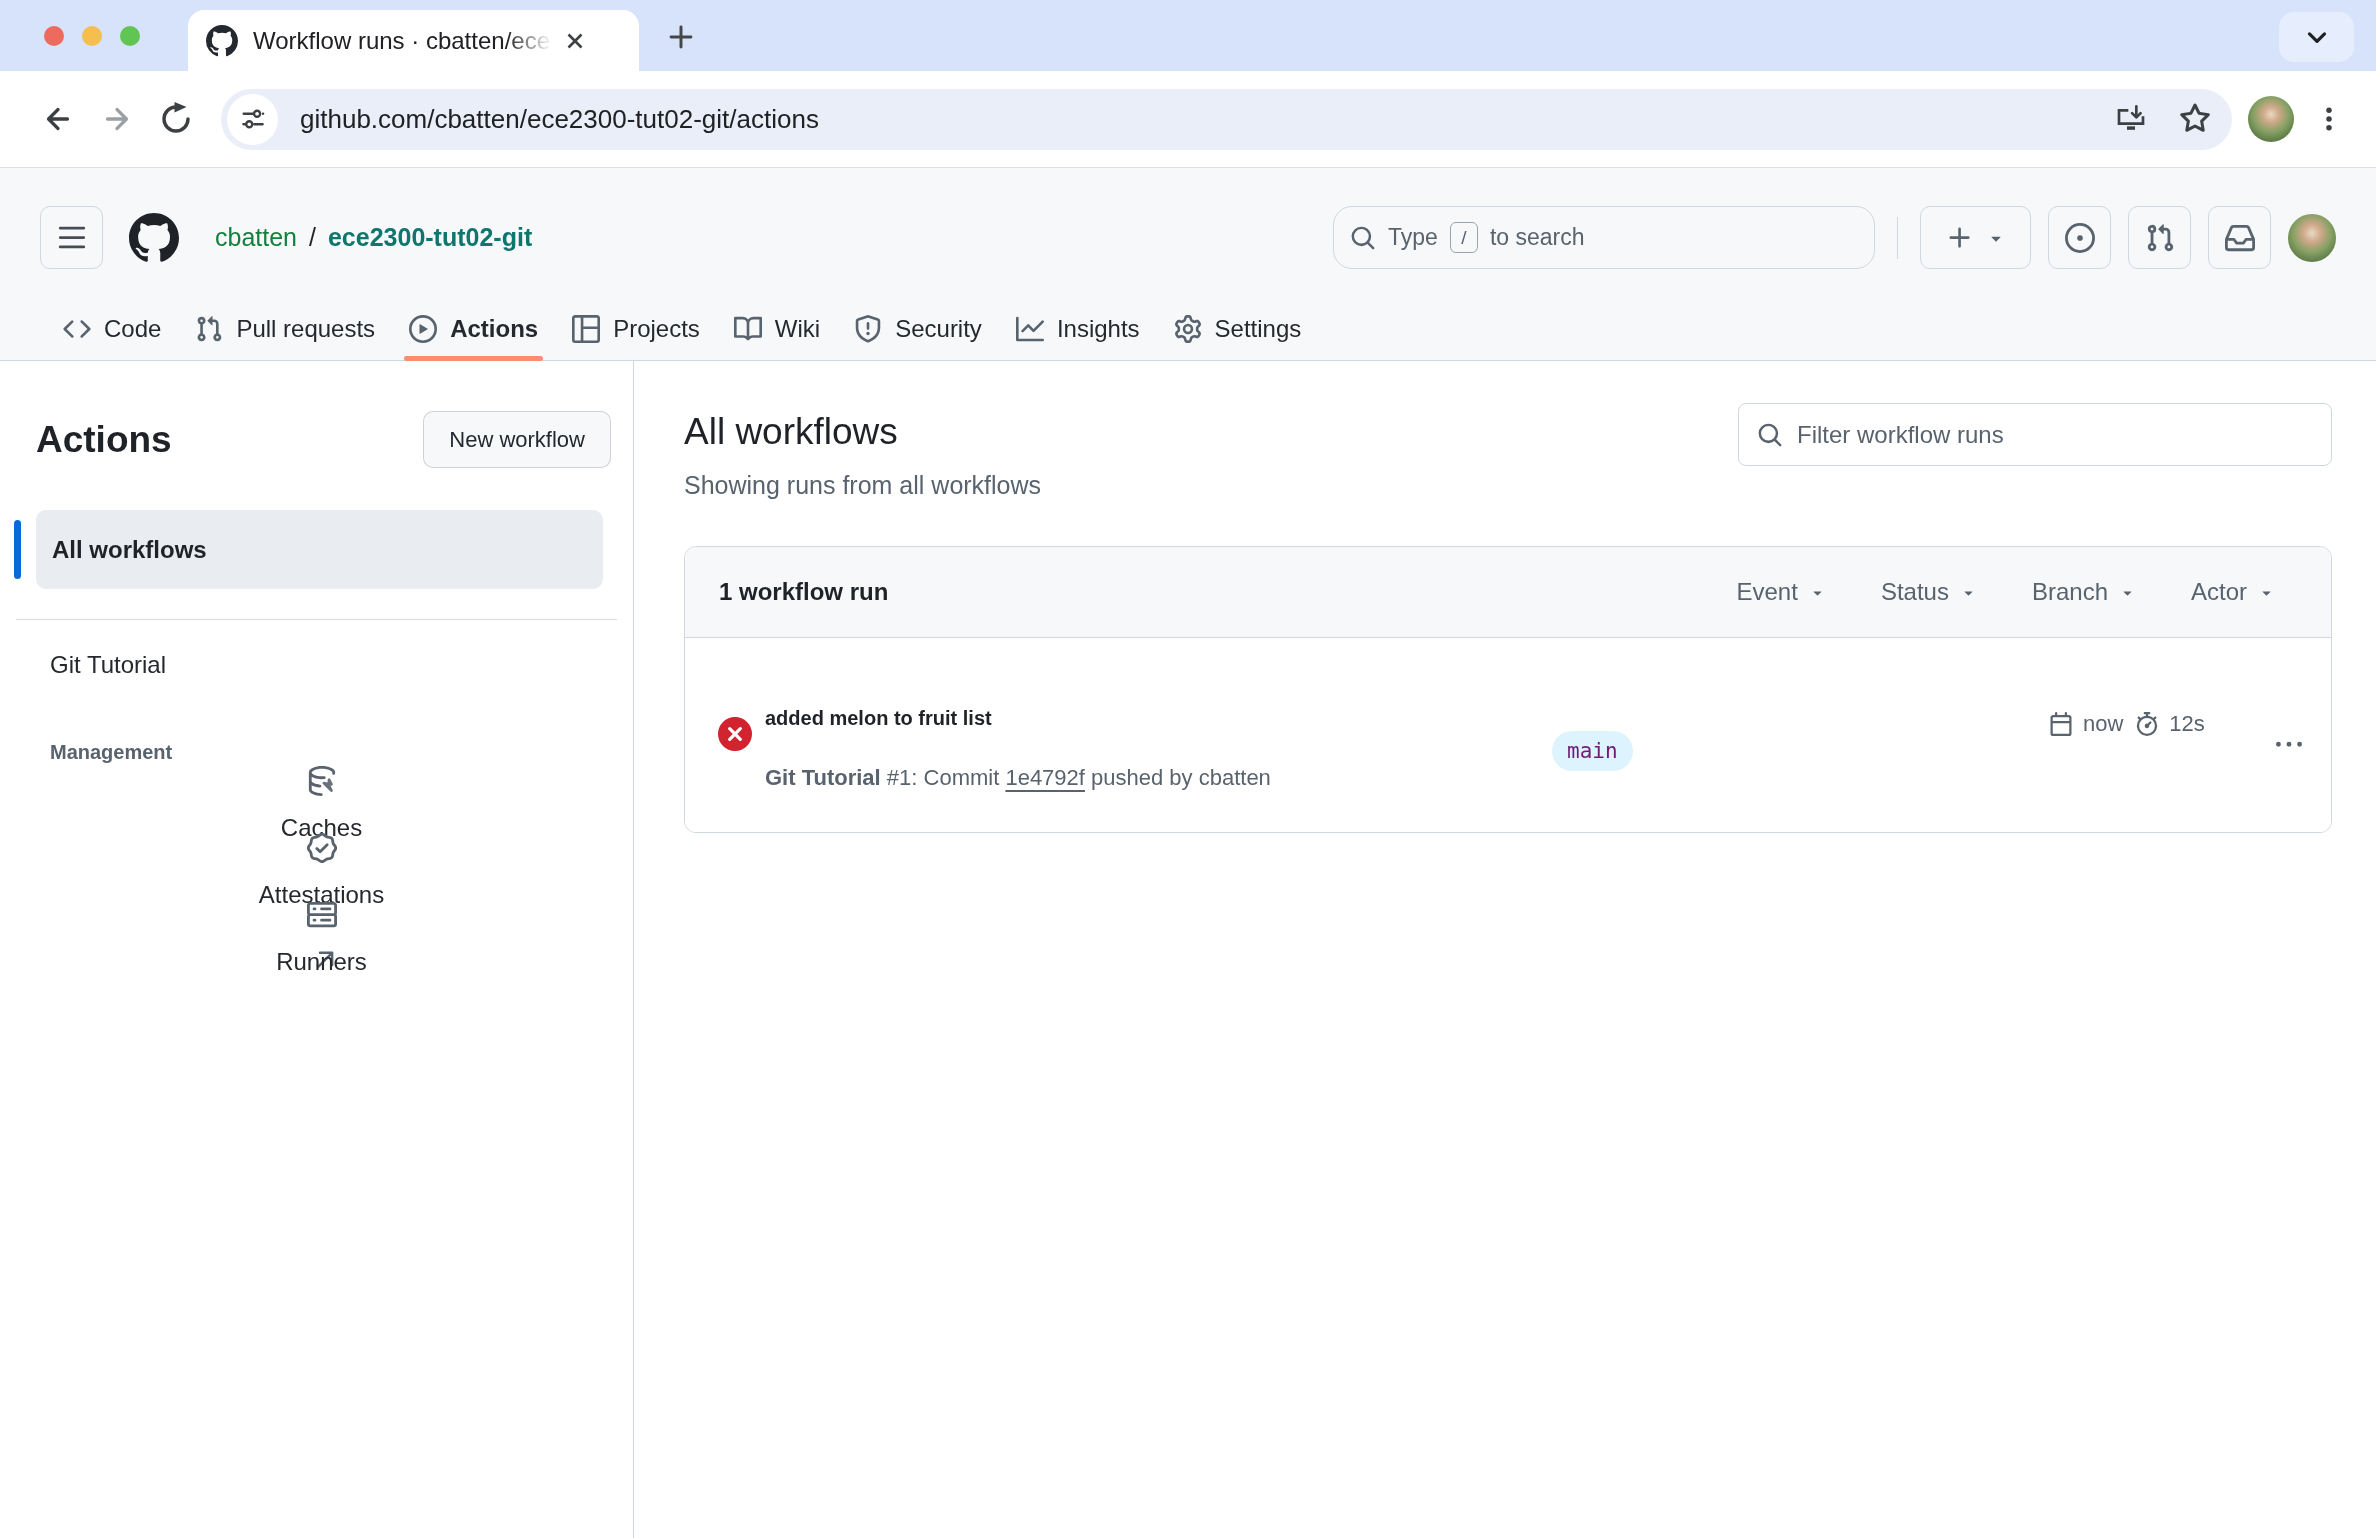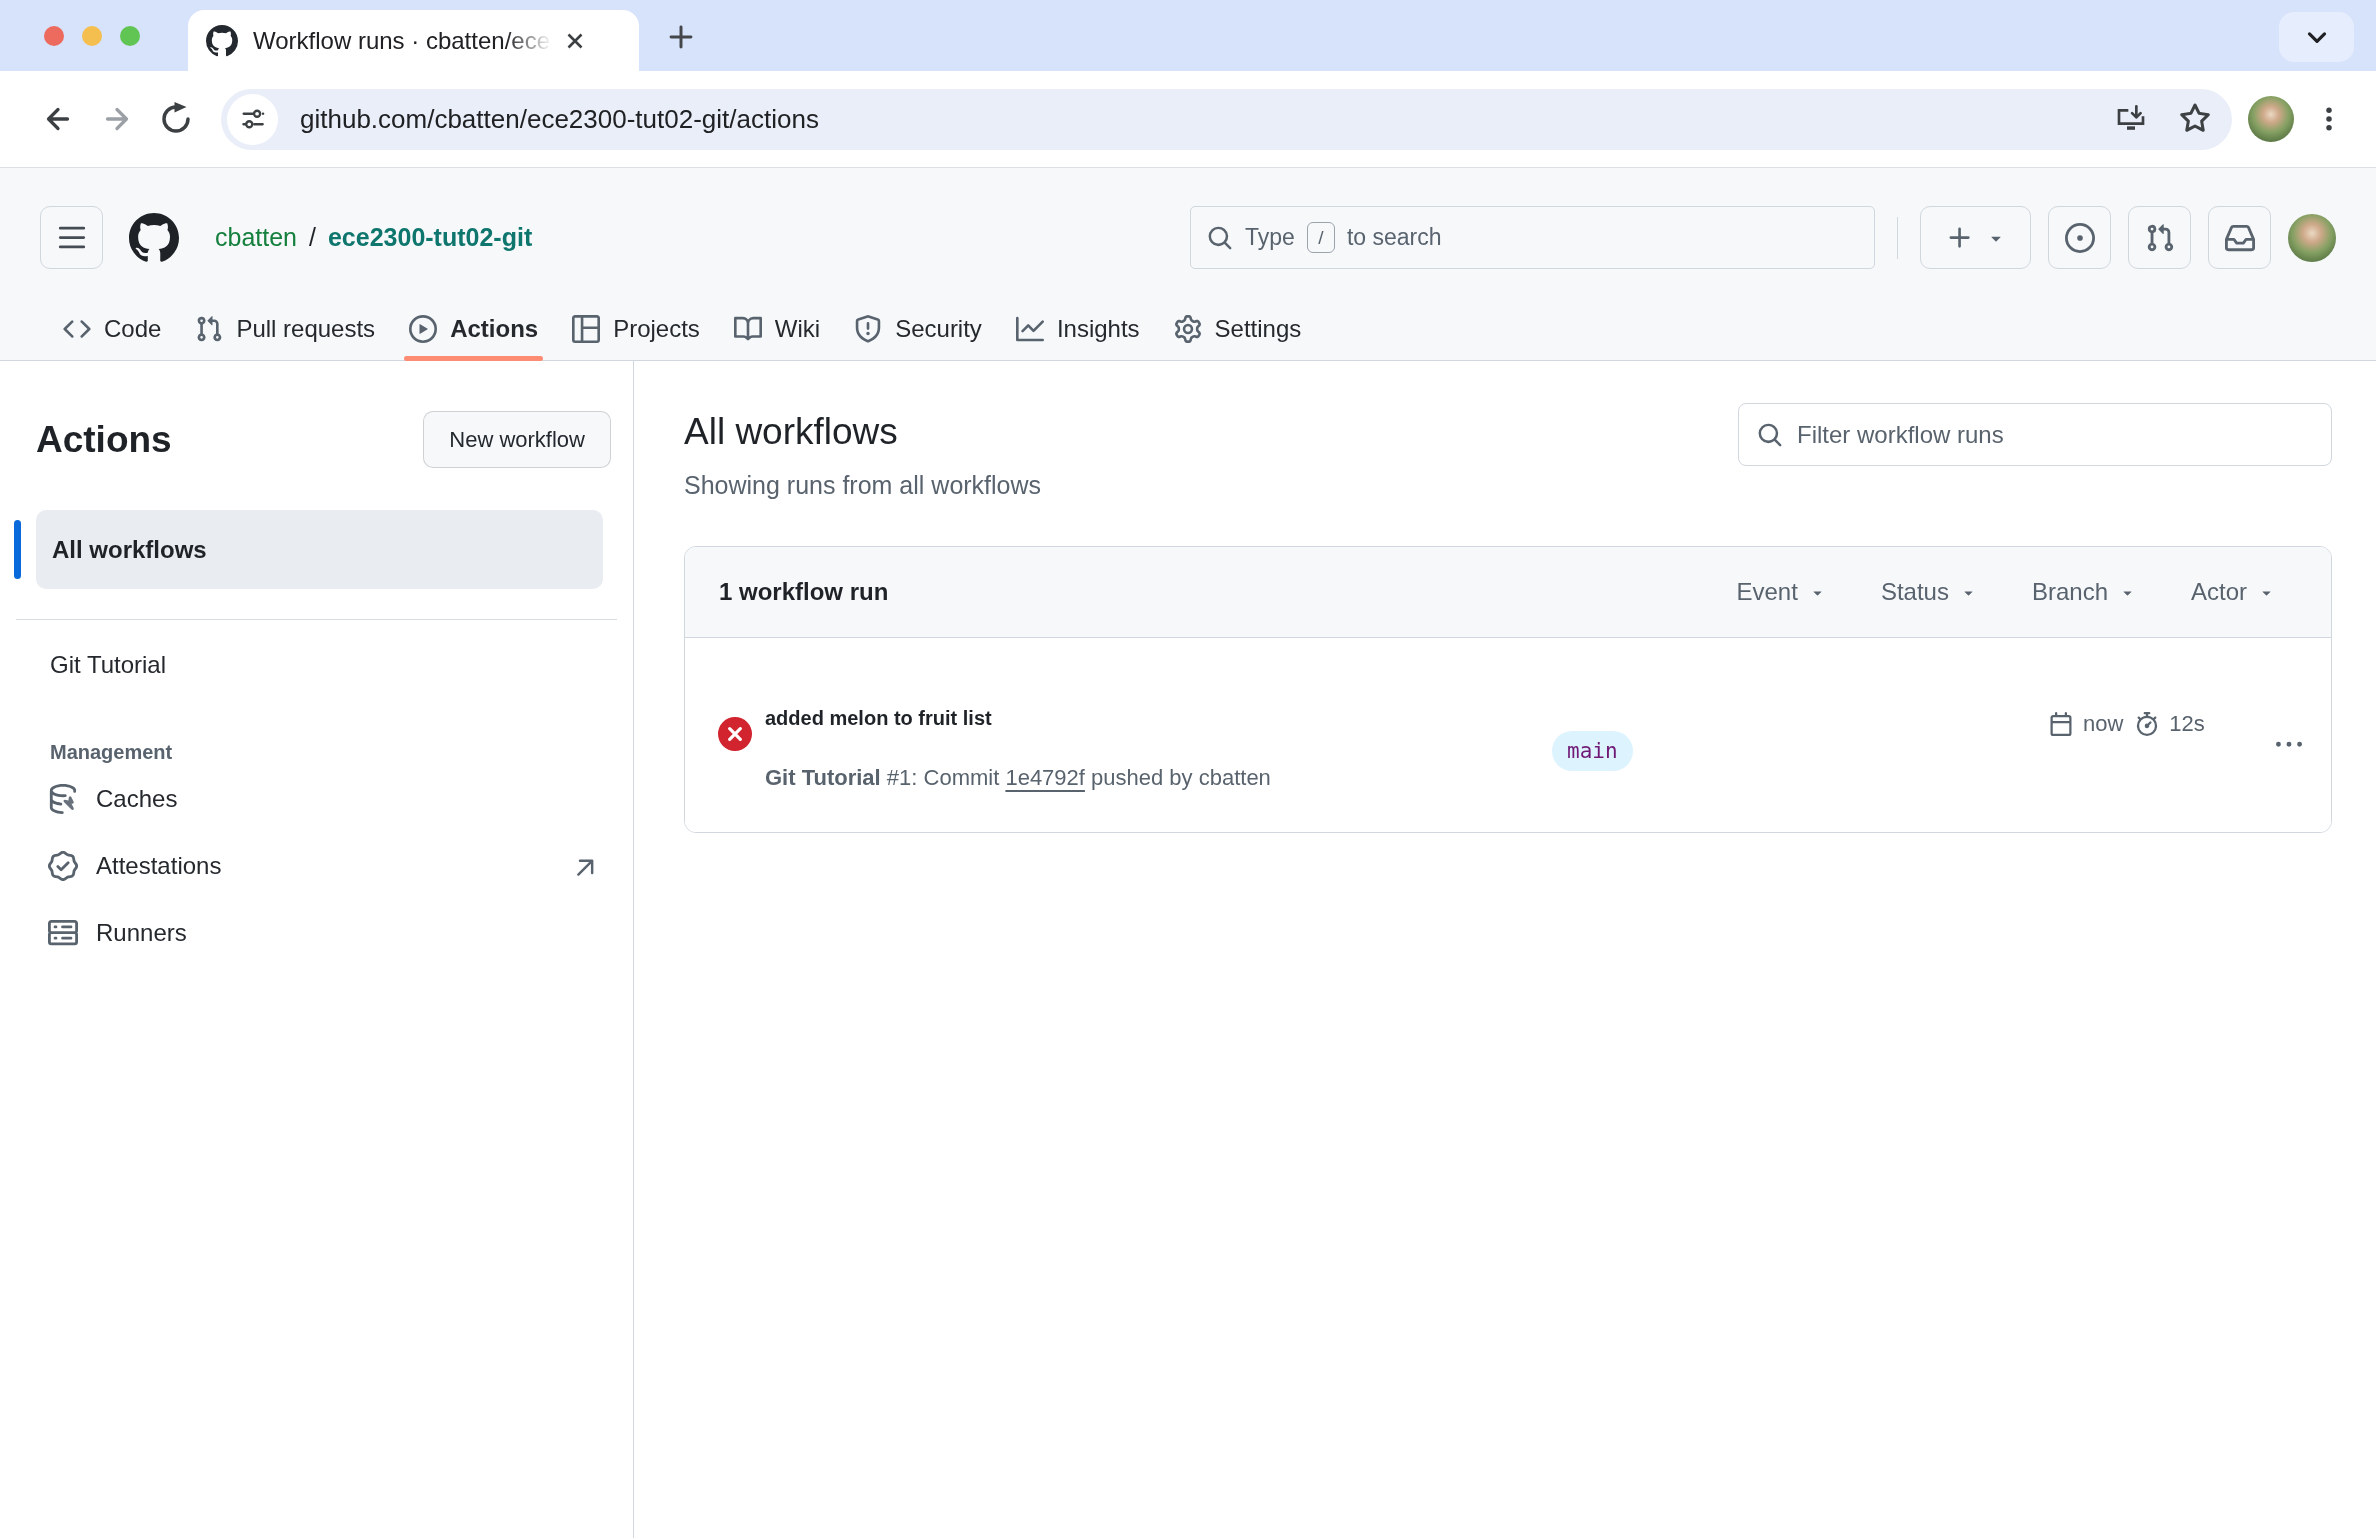--- a/index.html
+++ b/index.html
@@ -38,21 +38,21 @@
 
   
   .gh-top { background:#f6f8fa; padding:36px 40px 0 40px; border-bottom:1px solid #d0d7de; flex:none; }
   .gh-row1 { display:flex; align-items:center; height:67px; }
   .hamburger { width:63px; height:63px; border:1px solid #d0d7de; border-radius:10px;
                display:flex; align-items:center; justify-content:center; background:transparent; flex:none; }
   .gh-logo { margin-left:26px; flex:none; display:flex; }
   .breadcrumb { margin-left:36px; font-size:25px; color:#1f2328; display:flex; gap:12px; align-items:center; white-space:nowrap; }
   .breadcrumb .repo { font-weight:700; }
   .spacer { flex:1; }
-  .gh-search { width:685px; height:63px; border:1px solid #d0d7de; border-radius:5px;
+  .gh-search { width:542px; height:63px; border:1px solid #d0d7de; border-radius:19px;
                display:flex; align-items:center; padding:0 16px; color:#59636e; font-size:23px; gap:12px; flex:none; }
   .slash-key { width:28px; height:31px; border:1px solid #9ba4ad; border-radius:6px; display:flex;
                align-items:center; justify-content:center; font-size:19px; color:#59636e; }
   .gh-divider { width:1px; height:42px; background:#d0d7de; margin:0 22px; flex:none; }
   .gh-btn { height:63px; border:1px solid #d0d7de; border-radius:10px; display:flex; align-items:center;
             justify-content:center; background:transparent; flex:none; margin-right:17px; }
   .gh-btn.square { width:63px; }
   .gh-btn.plusbtn { width:111px; gap:12px; }
   .gh-avatar { width:48px; height:48px; border-radius:50%; flex:none;
             background:radial-gradient(circle at 50% 40%, #ead9c3 0%, #cfa98a 24%, #84a062 52%, #4e6a3c 88%); }
@@ -73,21 +73,21 @@
   .newwf-btn { height:57px; padding:0 25px; border:1px solid rgba(31,35,40,.18); border-radius:10px;
                background:#f6f8fa; font-size:22px; font-weight:500; color:#24292f; display:flex; align-items:center; }
   .allwf { position:relative; margin-top:42px; height:79px; }
   .allwf-bar { position:absolute; left:-2px; top:10px; width:7px; height:59px; border-radius:4px; background:#0969da; }
   .allwf-bg { position:absolute; left:20px; right:14px; top:0; bottom:0; background:#e9ecf0; border-radius:10px;
               display:flex; align-items:center; padding-left:16px; font-size:24px; font-weight:600; color:#1f2328; }
   .sb-divider { height:1px; background:#d8dee4; margin:30px 0 12px 0; }
   .wf-item { height:65px; display:flex; align-items:center; padding-left:34px; font-size:24px; color:#25292e; }
   .mgmt-label { margin-top:44px; padding-left:34px; font-size:20px; font-weight:700; color:#59636e; }
   .mgmt-item { height:65px; display:flex; align-items:center; padding:0 22px 0 32px; font-size:24px;
-               color:#25292e; gap:18px; margin-top:2px; }
+               color:#25292e; gap:18px; margin-top:2px;flex-direction:column; }
 
   .main { flex:1; padding:42px 44px 0 50px; }
   .main-head { display:flex; justify-content:space-between; align-items:flex-start; }
   .main-title { margin-top:8px; font-size:37px; font-weight:400; color:#1f2328; }
   .main-sub { margin-top:18px; font-size:25px; color:#59636e; }
   .filter-box { width:594px; height:63px; border:1px solid #d0d7de; border-radius:8px; display:flex;
                 align-items:center; padding:0 18px; gap:14px; background:#fff; }
   .filter-box input { border:none; outline:none; font-size:24px; color:#1f2328; flex:1; background:transparent;
                 font-family:"Liberation Sans", sans-serif; }
   .filter-box input::placeholder { color:#59636e; opacity:1; }

